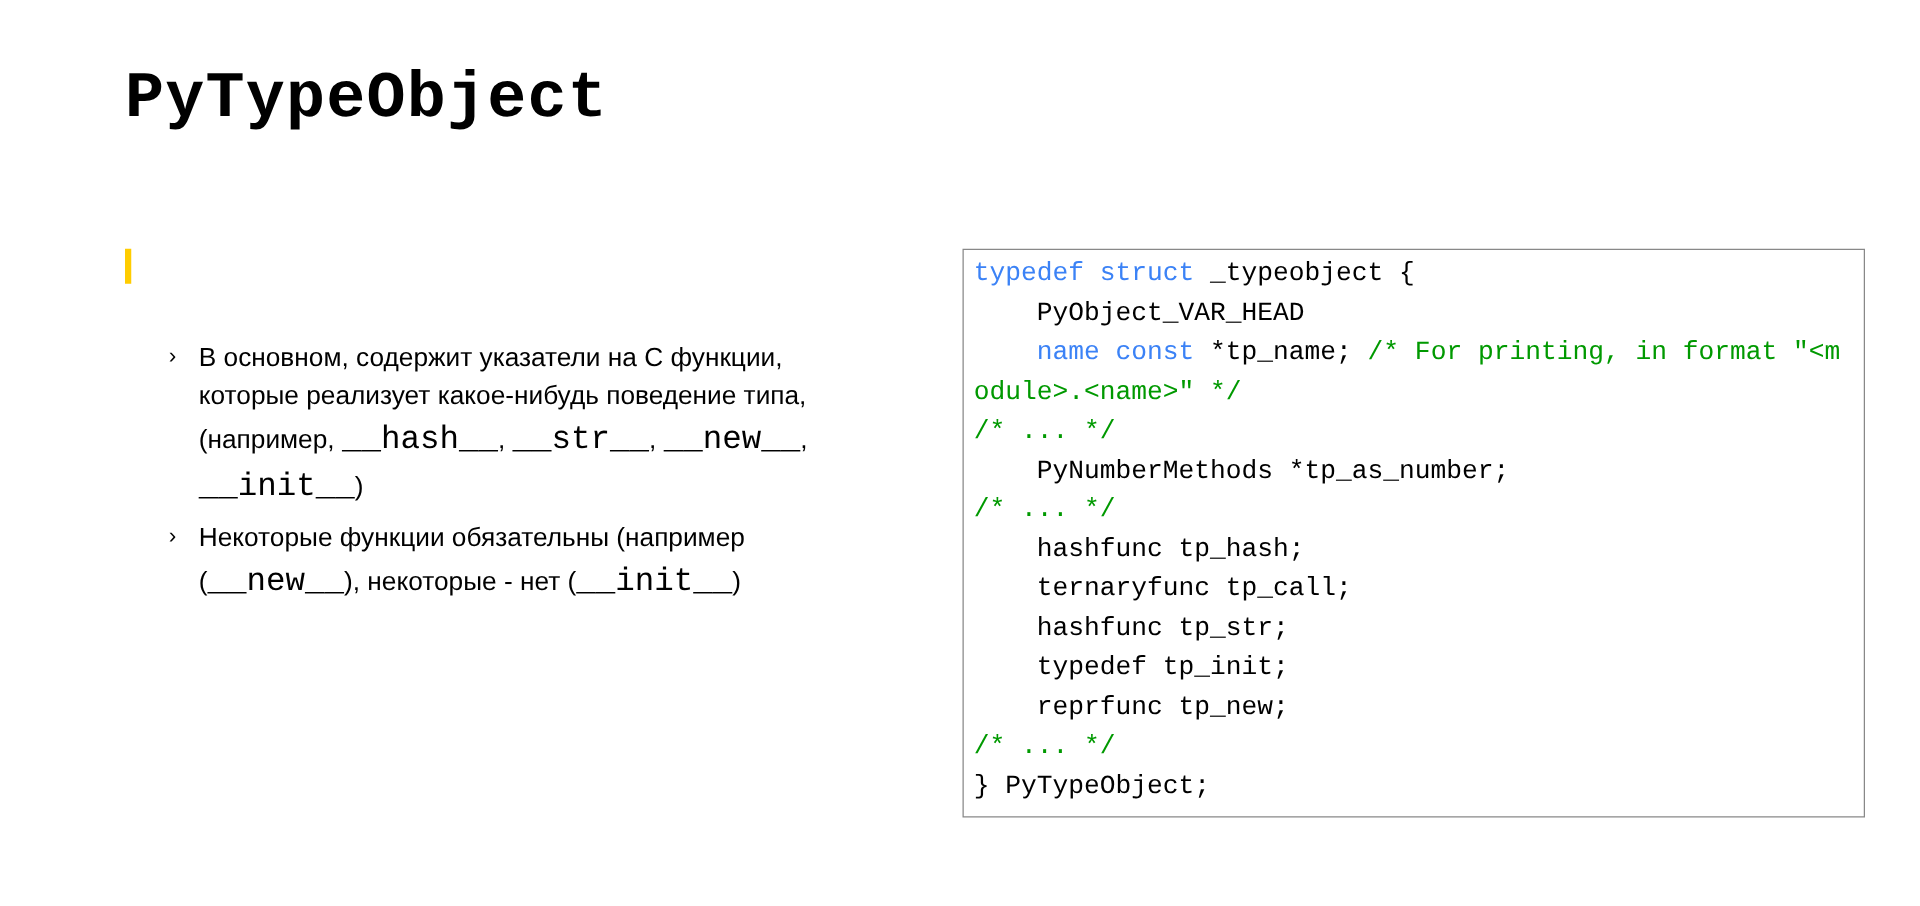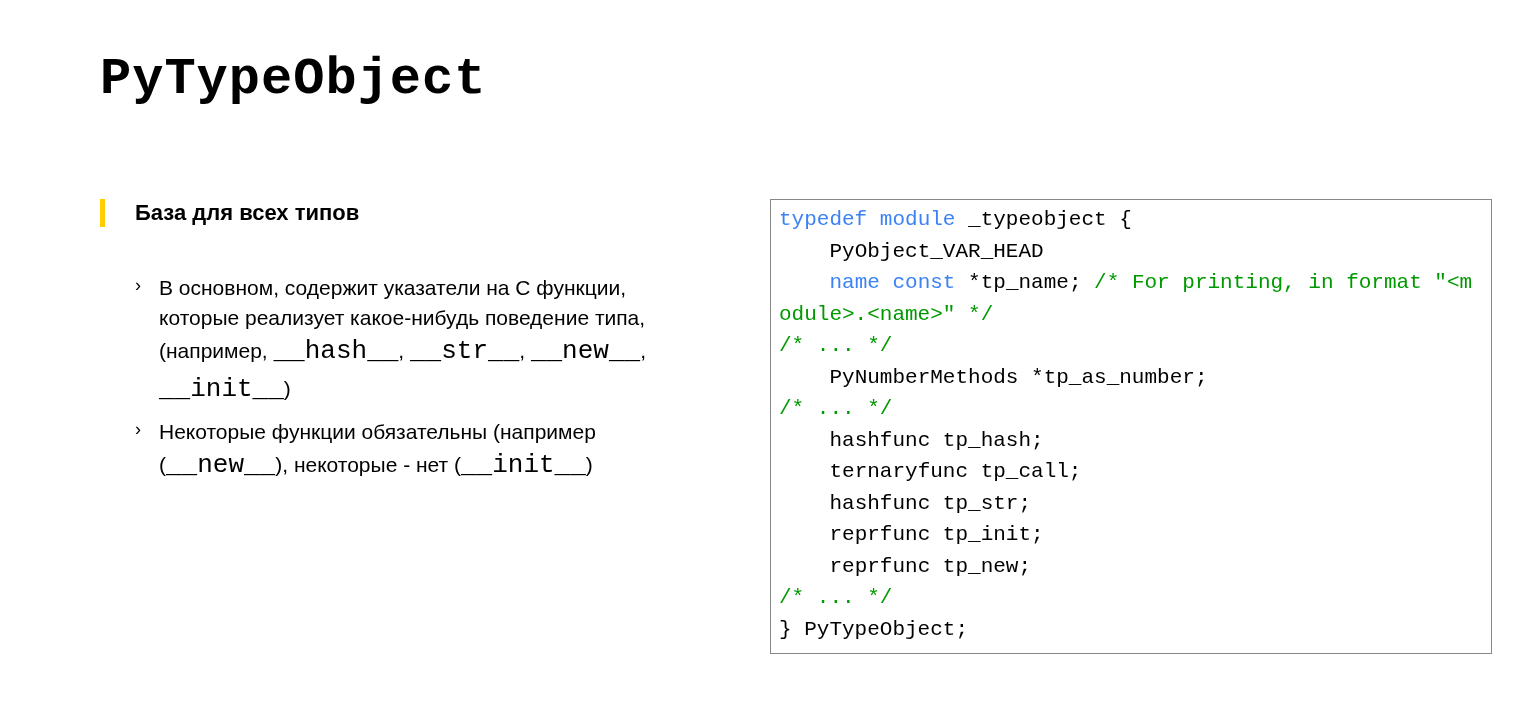--- a/index.html
+++ b/index.html
@@ -25,21 +25,20 @@
 <body>
 
 <div class="slide">
   <h1 class="title">PyTypeObject</h1>
 
   <div class="cols">
 
     <div class="left">
       <div class="heading-row">
         <div class="yellow-bar"></div>
-        <div class="heading">База для всех типов</div>
       </div>
 
       <div class="bullets">
 
         <div class="bullet">
           <span class="chev">›</span>
           <span class="btext">
             <span>В основном, содержит указатели на C функции, которые реализует какое-нибудь поведение типа, (например, </span><span class="mono">__hash__</span><span>, </span><span class="mono">__str__</span><span>, </span><span class="mono">__new__</span><span>, </span><span class="mono">__init__</span><span>)</span>
           </span>
         </div>
@@ -48,29 +47,29 @@
           <span class="chev">›</span>
           <span class="btext">
             <span>Некоторые функции обязательны (например (</span><span class="mono">__new__</span><span>), некоторые - нет (</span><span class="mono">__init__</span><span>)</span>
           </span>
         </div>
 
       </div>
     </div>
 
     <div class="right">
-      <div class="codebox"><span class="kw">typedef</span> <span class="kw">module</span><span> _typeobject {</span>
+      <div class="codebox"><span class="kw">typedef</span> <span class="kw">struct</span><span> _typeobject {</span>
 <span>    PyObject_VAR_HEAD</span>
 <span>    </span><span class="kw">name</span><span> </span><span class="kw">const</span><span> *tp_name; </span><span class="cm">/* For printing, in format "&lt;module&gt;.&lt;name&gt;" */</span>
 <span class="cm">/* ... */</span>
 <span>    PyNumberMethods *tp_as_number;</span>
 <span class="cm">/* ... */</span>
 <span>    hashfunc tp_hash;</span>
 <span>    ternaryfunc tp_call;</span>
 <span>    hashfunc tp_str;</span>
-<span>    reprfunc tp_init;</span>
+<span>    typedef tp_init;</span>
 <span>    reprfunc tp_new;</span>
 <span class="cm">/* ... */</span>
 <span>} PyTypeObject;</span></div>
     </div>
 
   </div>
 </div>
 
 </body></html>

